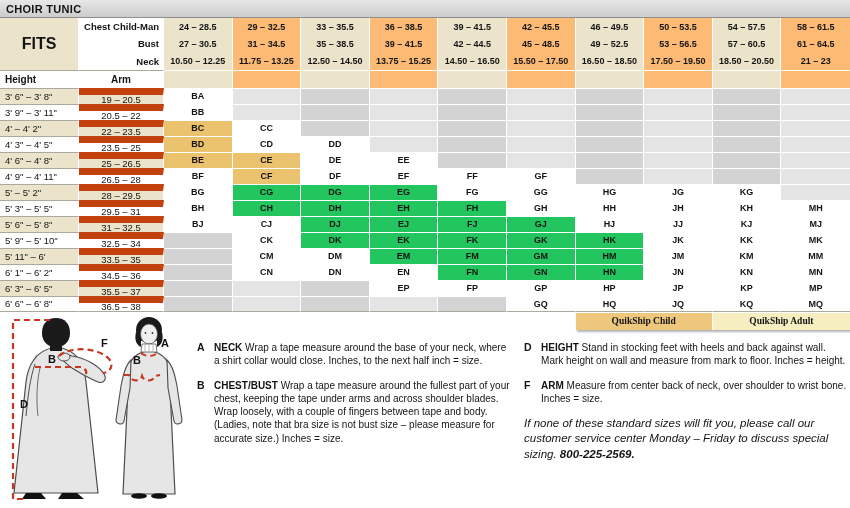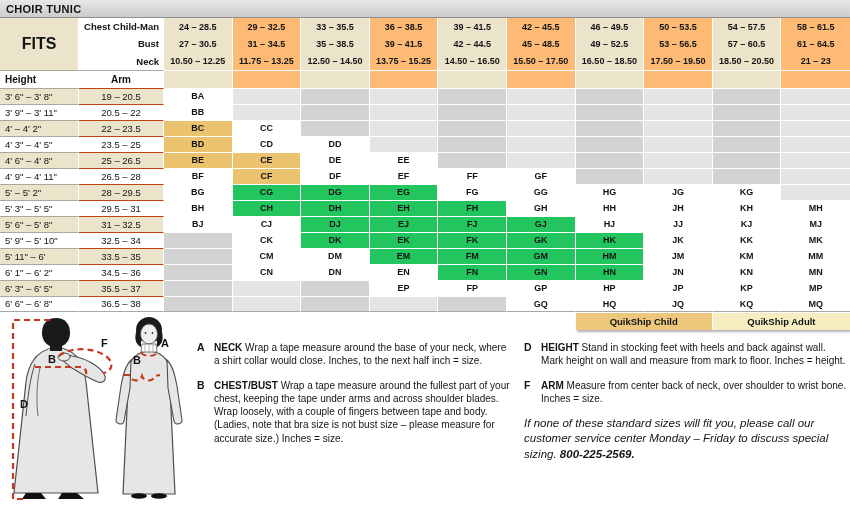--- a/index.html
+++ b/index.html
@@ -18,32 +18,32 @@
   .fitsblock{background:#ebe3ca;}
   .fitslabel{font-weight:bold;font-size:16px;}
   .hlabel{background:#fff;justify-content:flex-end;padding-right:4px;font-weight:bold;font-size:9.5px;}
   .hv{font-weight:bold;font-size:9px;}
   .c-beige{background:#ebe3ca;}
   .c-white{background:#fdba74;}
   .hhead{justify-content:flex-start;padding-left:5px;font-weight:bold;font-size:10px;background:#fff;border-top:1px solid #a9a99e;}
   .ahead{font-weight:bold;font-size:10px;background:#fff;border-top:1px solid #a9a99e;}
   .sp{border-top:1px solid #fff;}
   .hcell{justify-content:flex-start;padding-left:5px;font-size:9.5px;border-top:1px solid #a9a99e;}
-  .acell{font-size:9.5px;border-top:1px solid #c2410c;}
+  .acell{font-size:9.5px;border-top:7px solid #c2410c;}
   .r-beige{background:#ebe3ca;}
   .r-white{background:#fff;}
   .code{font-weight:bold;font-size:9px;border-top:1px solid #fff;}
   .c-wht{background:#fff;}
   .c-child{background:#ebc36f;}
   .c-adult{background:#22c55e;}
   .g-empty{border-top:1px solid #fff;}
   .g-dark{background:#d3d3d3;}
   .g-light{background:#e4e4e4;}
   .gridbody .drow:last-child .cell{border-bottom:1px solid #a9a99e;}
-  .qsrow{display:grid;grid-template-columns:79px 85px repeat(10,1fr);height:17px;margin-top:1px;}
+  .qsrow{display:grid;grid-template-columns:79px 85px repeat(10,1fr);height:17px;margin-top:1px;font-family:Liberation Serif, serif;}
   .qs{display:flex;align-items:center;justify-content:center;font-weight:bold;font-size:9.5px;
       box-shadow:1px 2px 2px rgba(0,0,0,.3);}
   .qs-child{grid-column:9/11;background:#ecc77c;border-right:1px solid #fff;}
   .qs-adult{grid-column:11/13;background:#f6eec0;}
   .ftext{position:absolute;left:195px;right:0;top:330px;}
   .intro{text-align:center;font-weight:bold;font-size:11px;line-height:1.35;margin:7px 70px 0 0;}
   .cols{display:flex;margin-top:11px;}
   .colL{width:322px;padding-left:2px;}
   .colR{width:331px;padding-left:10px;}
   .instr{position:relative;padding-left:17px;font-size:10px;line-height:1.33;margin-bottom:11px;}

